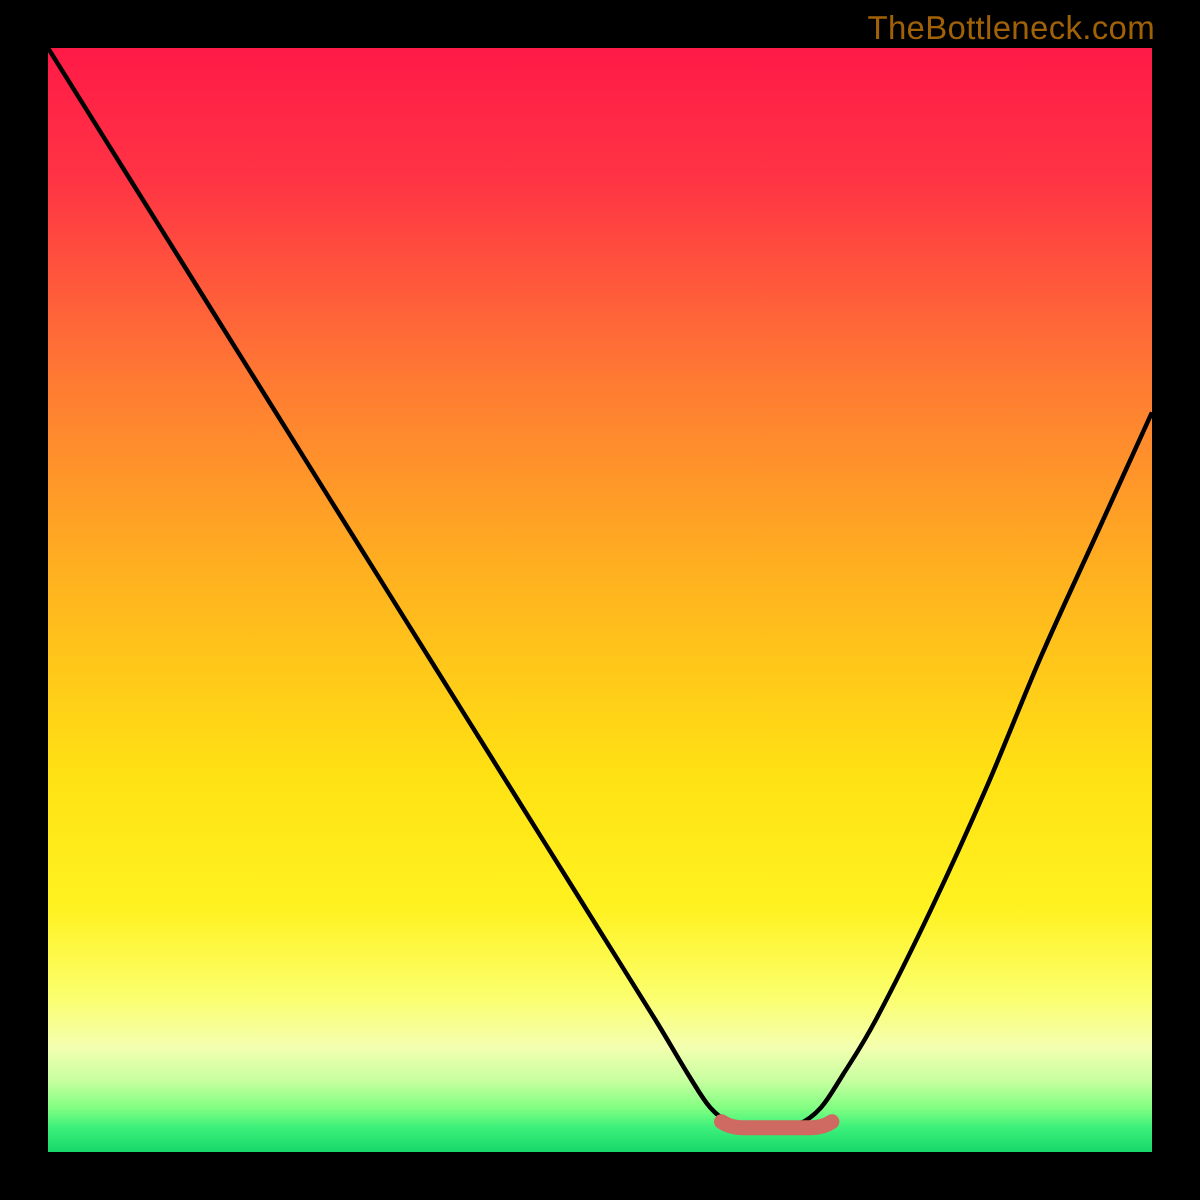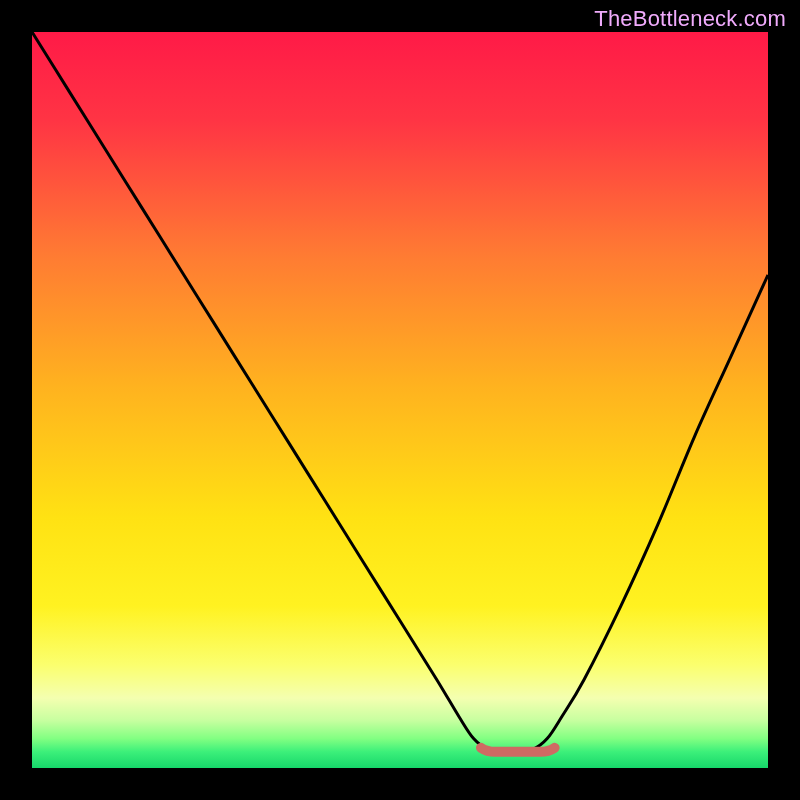--- a/index.html
+++ b/index.html
@@ -35,22 +35,22 @@
     bottom: 0;
   }
   .curve {
     position: absolute;
     left: 0;
     top: 0;
   }
   .watermark {
     position: absolute;
     top: 6px;
-    right: 14px;
-    color: #f0abfc;
+    right: 30px;
+    color: #a16207;
     font-size: 22px;
     font-weight: 400;
     letter-spacing: 0.2px;
     user-select: none;
     margin-left: 16px;
   }
 </style>
 </head>
 <body>
 

